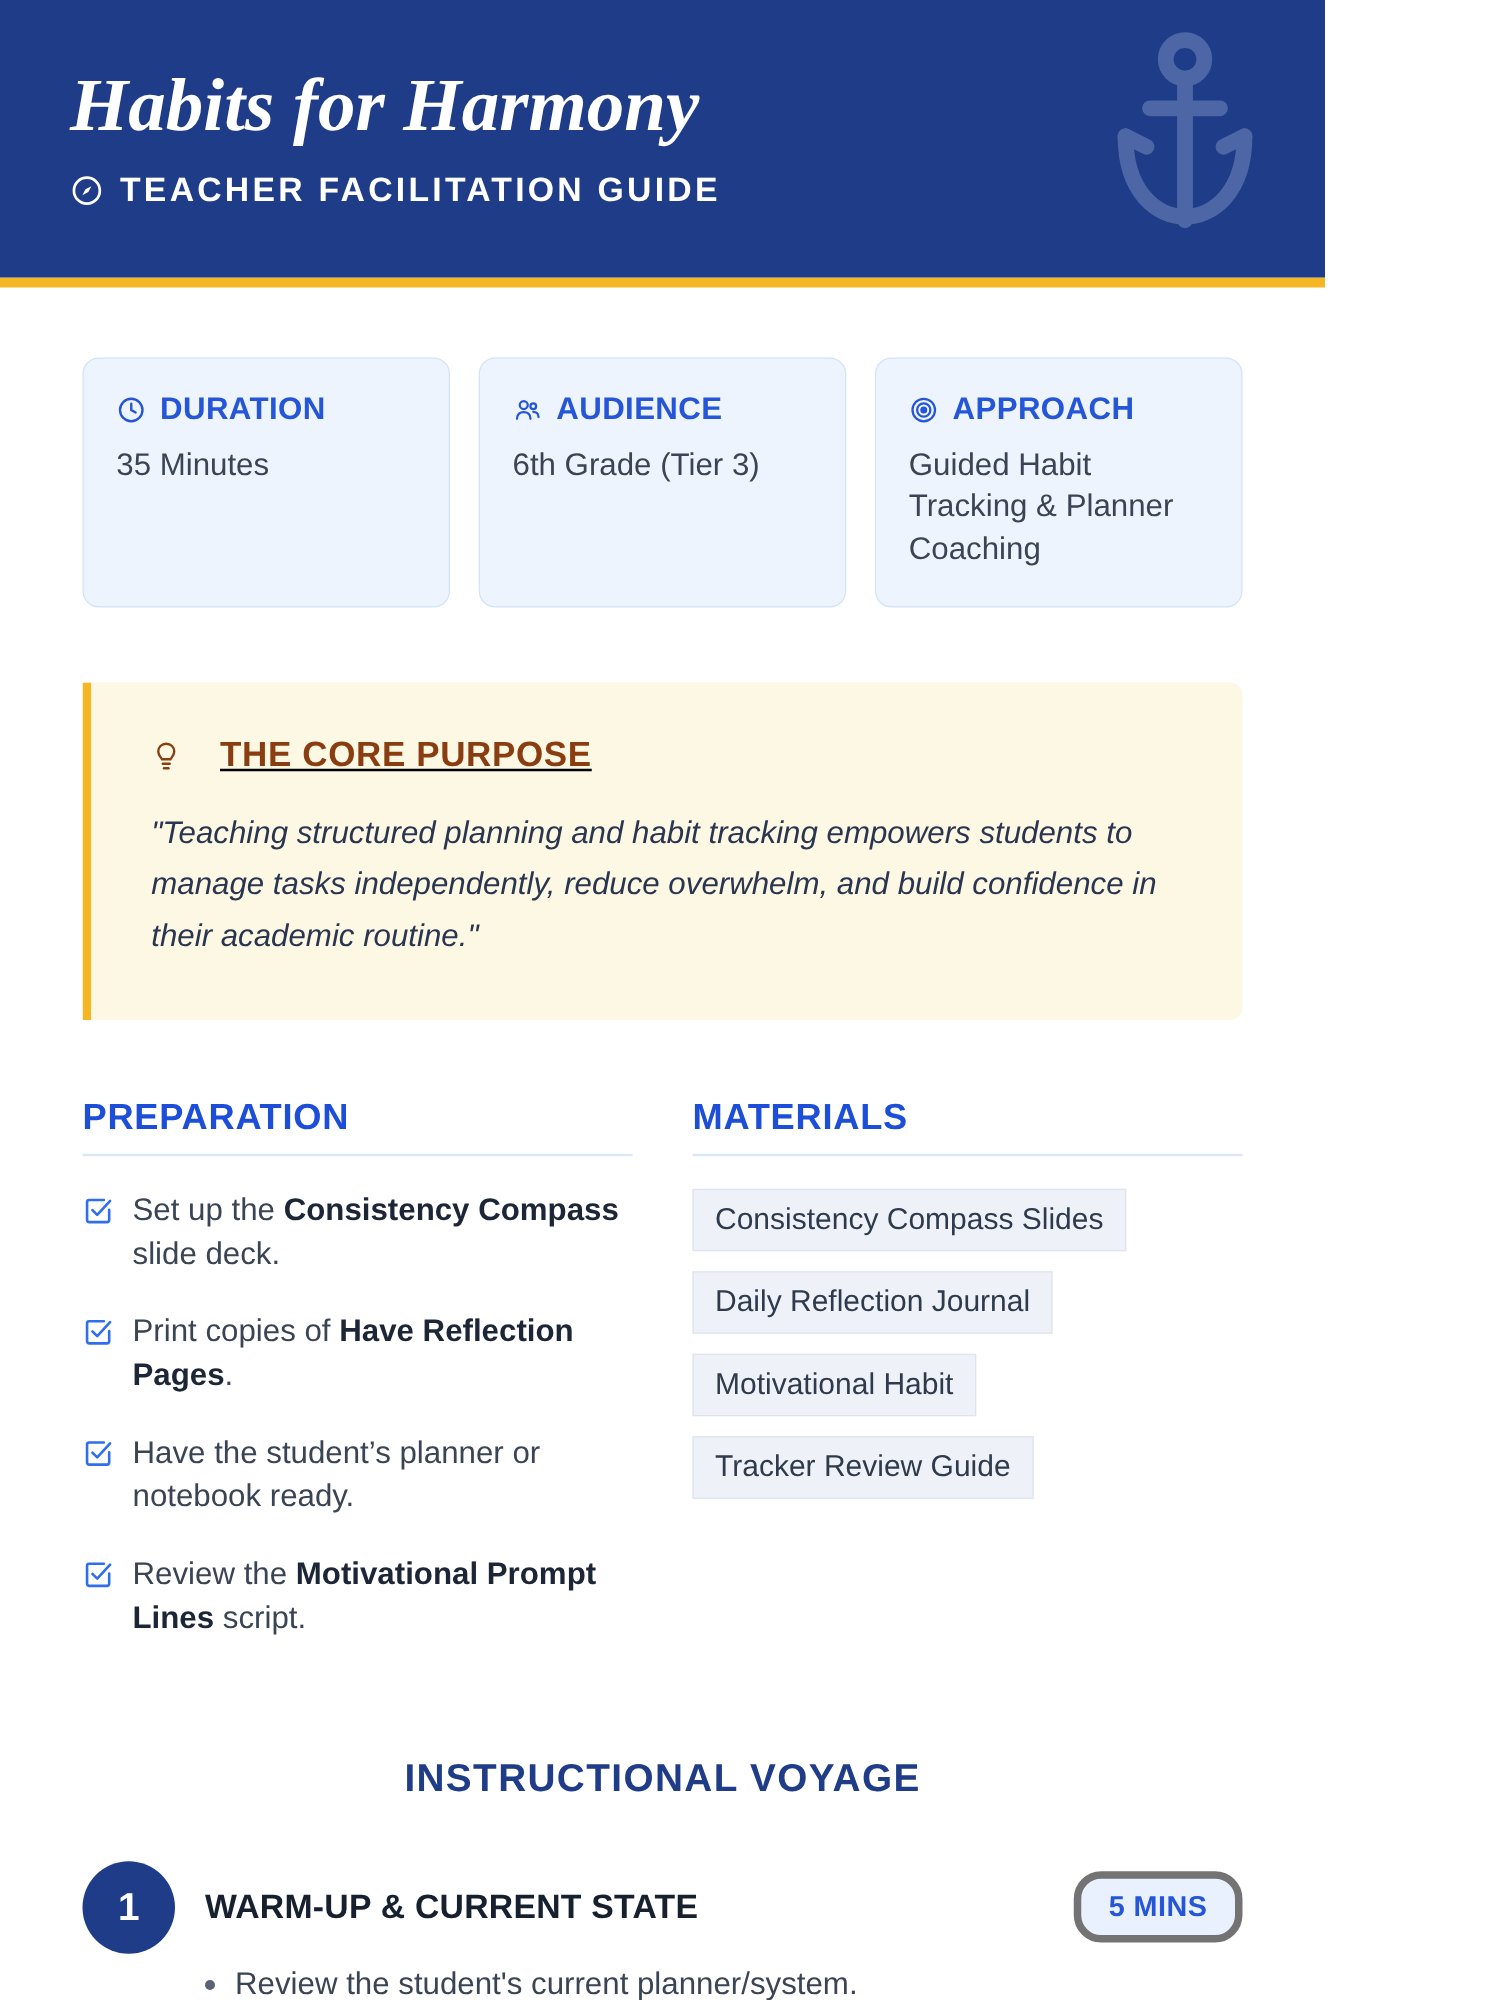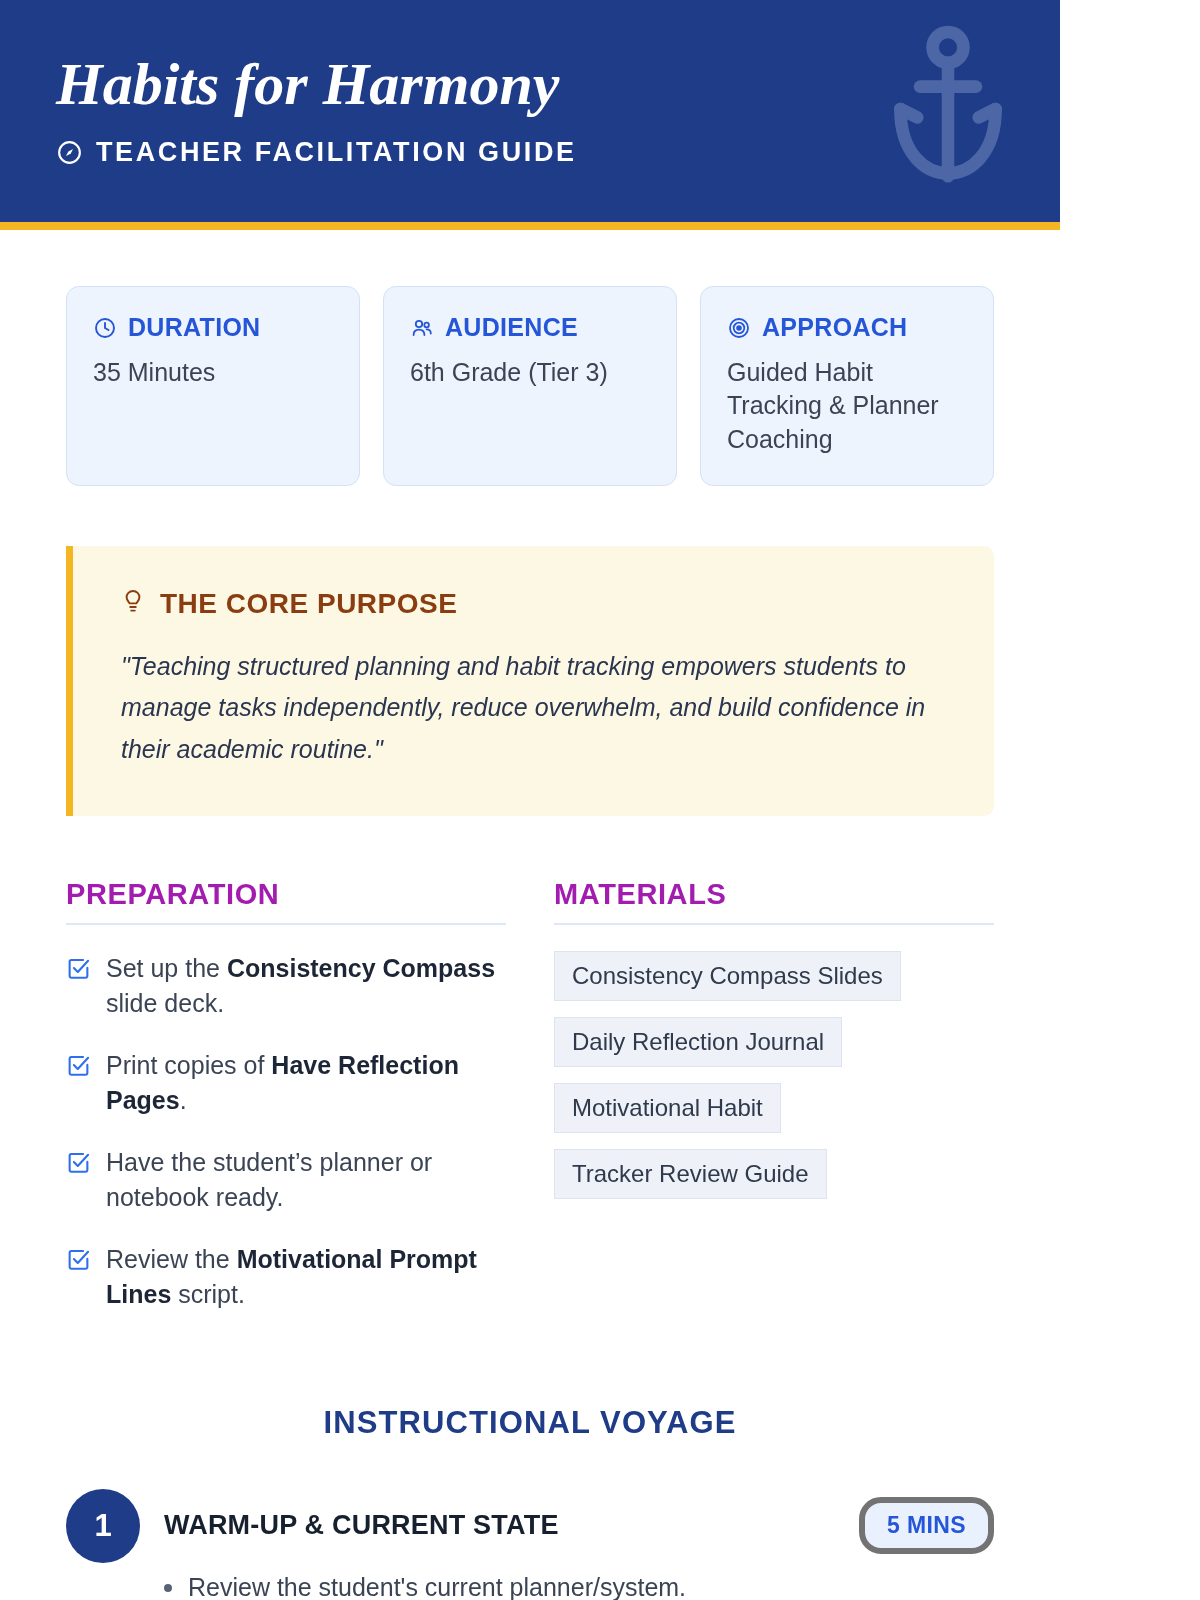--- a/index.html
+++ b/index.html
@@ -102,23 +102,24 @@
   
   .purpose {
     margin: 60px 66px 0 66px;
     background: #fdf8e4;
     border-left: 7px solid #f5b624;
     border-radius: 0 10px 10px 0;
     padding: 42px 44px 46px 48px;
   }
   .purpose-head {
     display: flex;
-    align-items: flex-start;
-    gap: 15px;
+    align-items: flex-end;
+    gap: 31px;
     margin-bottom: 26px;
+    text-decoration: underline;
   }
   .purpose-title {
     font-size: 28px;
     font-weight: 700;
     letter-spacing: 0.5px;
     color: #8a3d10;
     text-transform: uppercase;
   }
   .bulb-icon { width: 24px; height: 28px; display: block; flex: none; }
   .purpose-quote {
@@ -132,21 +133,21 @@
   .columns {
     display: flex;
     gap: 48px;
     padding: 62px 66px 0 66px;
   }
   .col { flex: 1; min-width: 0; }
   .col-title {
     font-size: 29px;
     font-weight: 700;
     letter-spacing: 0.6px;
-    color: #a21caf;
+    color: #1d4ed8;
     text-transform: uppercase;
     padding-bottom: 12px;
   }
   .col-rule {
     height: 2px;
     background: #dce7f7;
     margin-bottom: 26px;
   }
 
   .check-list { list-style: none; }

